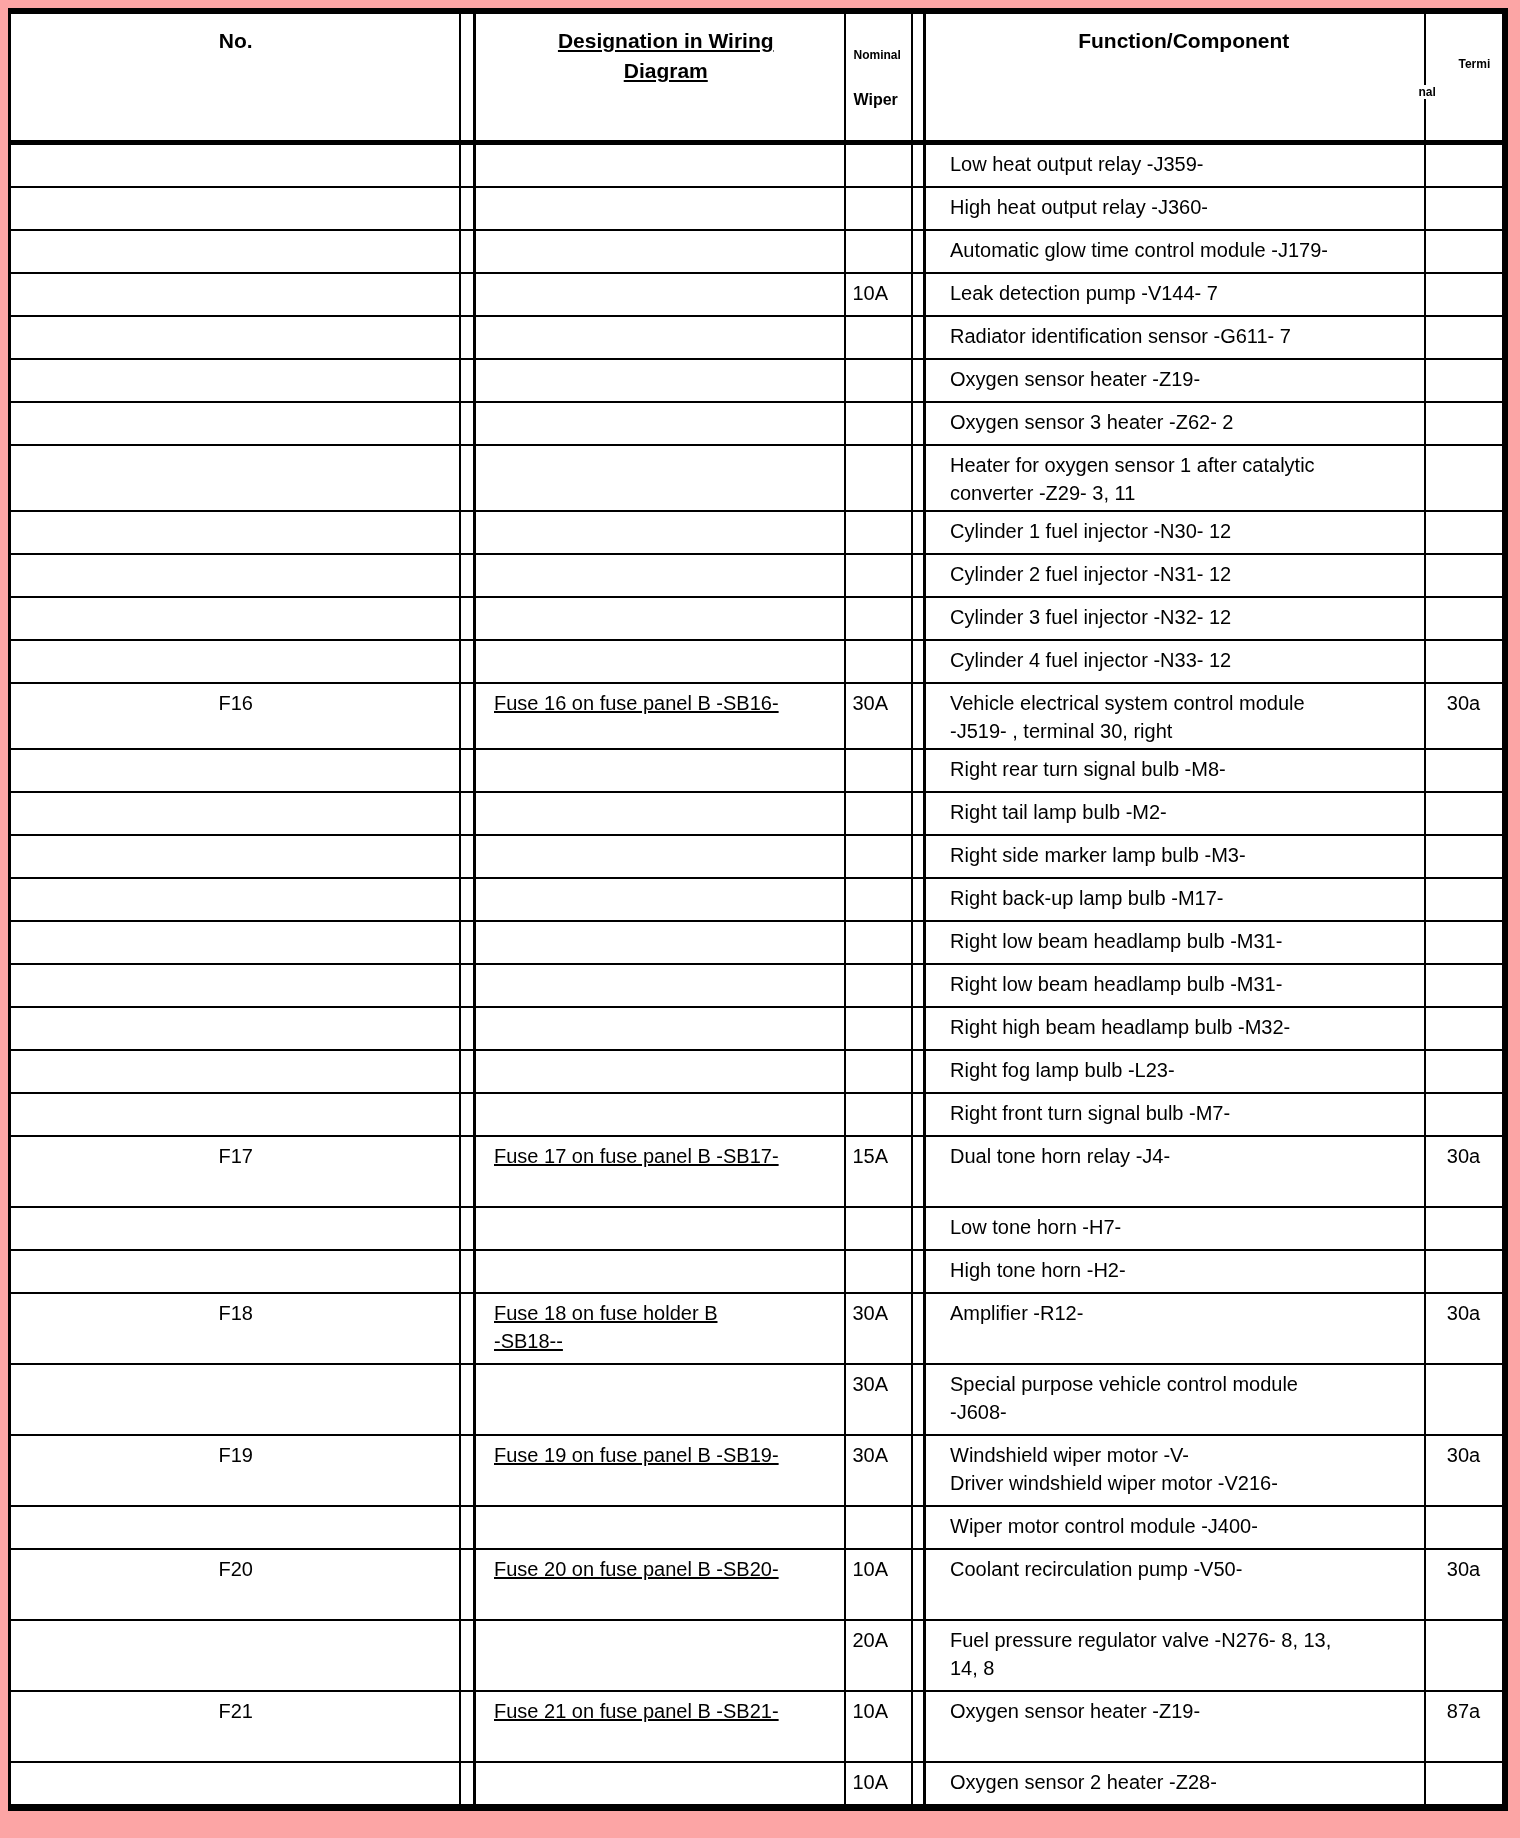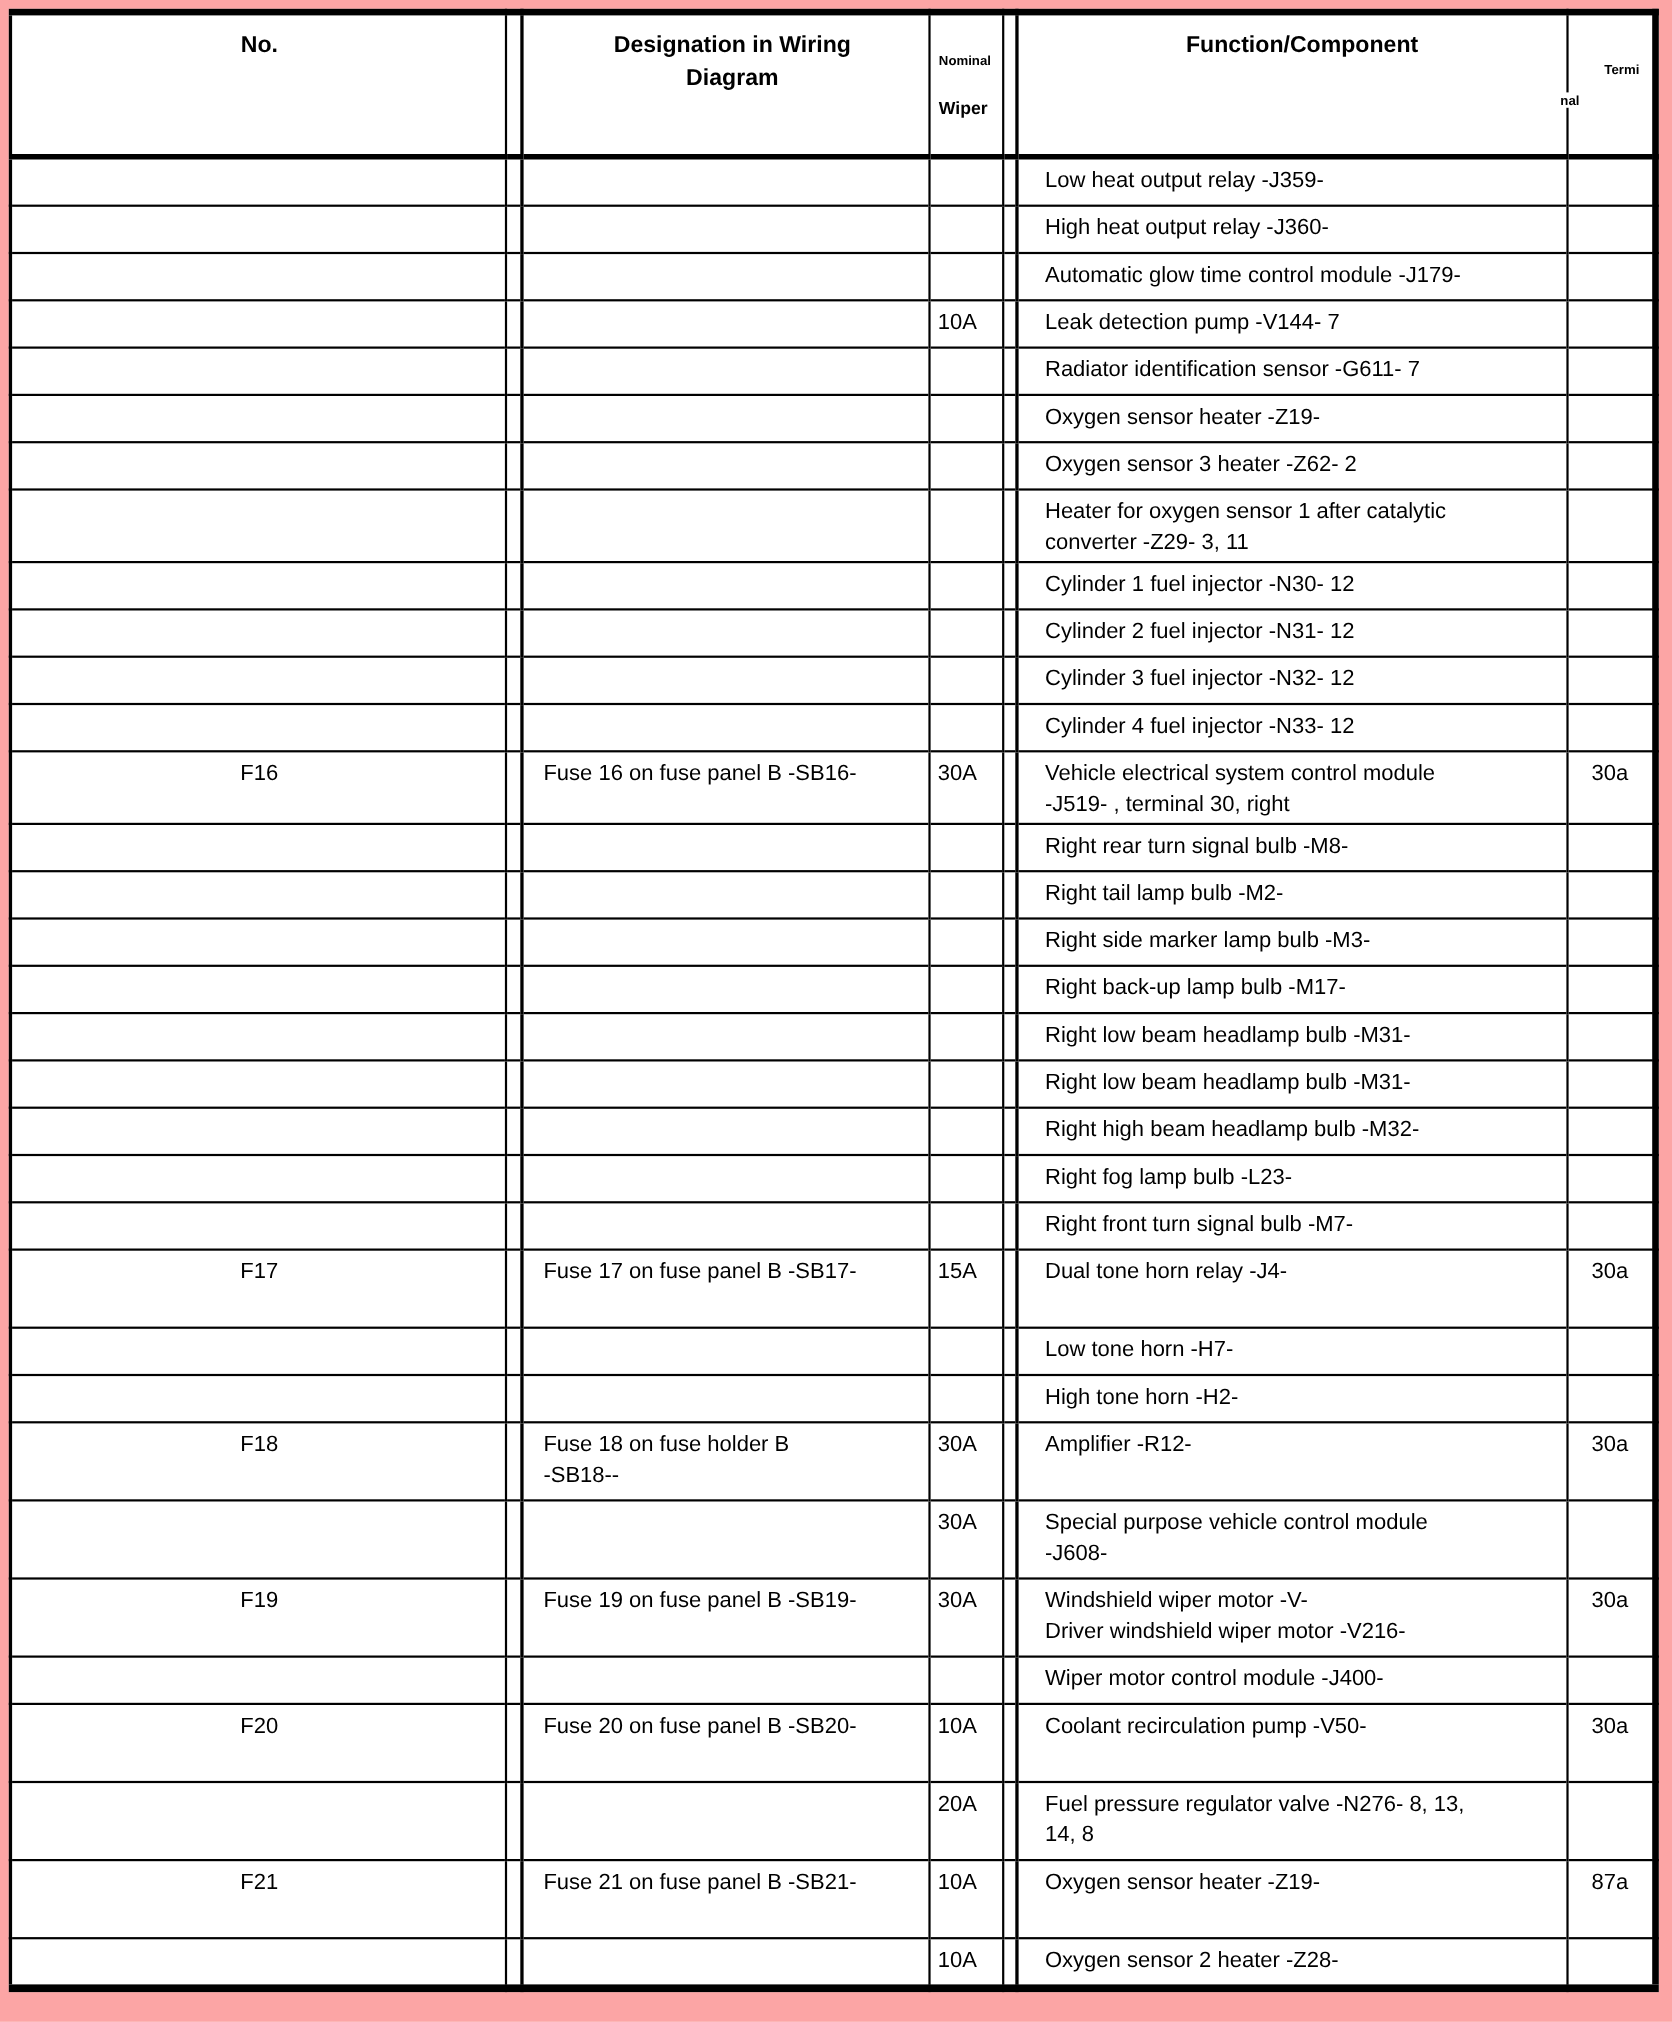--- a/index.html
+++ b/index.html
@@ -38,21 +38,21 @@
   
   tbody td { border-top: 2px solid #000; height: 33px; }
   tbody tr.tall td { height: 61px; }
 
   
   .c-gap1 { border-left: 2px solid #000; border-right: 3px solid #000; padding: 0; }
   .c-gap2 { border-left: 2px solid #000; border-right: 3px solid #000; padding: 0; }
   .c-nom  { border-left: 2px solid #000; padding-left: 7px; padding-right: 2px; }
   .c-term { border-left: 2px solid #000; text-align: center; padding-left: 2px; padding-right: 2px; }
   .c-no   { text-align: center; }
-  .c-des  { padding-left: 18px; }
+  .c-des  { padding-left: 18px; text-decoration: underline; }
   .c-func { padding-left: 24px; }
 
   
   thead td { border-bottom: 5px solid #000; height: 48px; }
   thead .h-main {
     font-weight: bold;
     font-size: 21px;
     line-height: 30px;
     text-align: center;
     padding-top: 12px;

